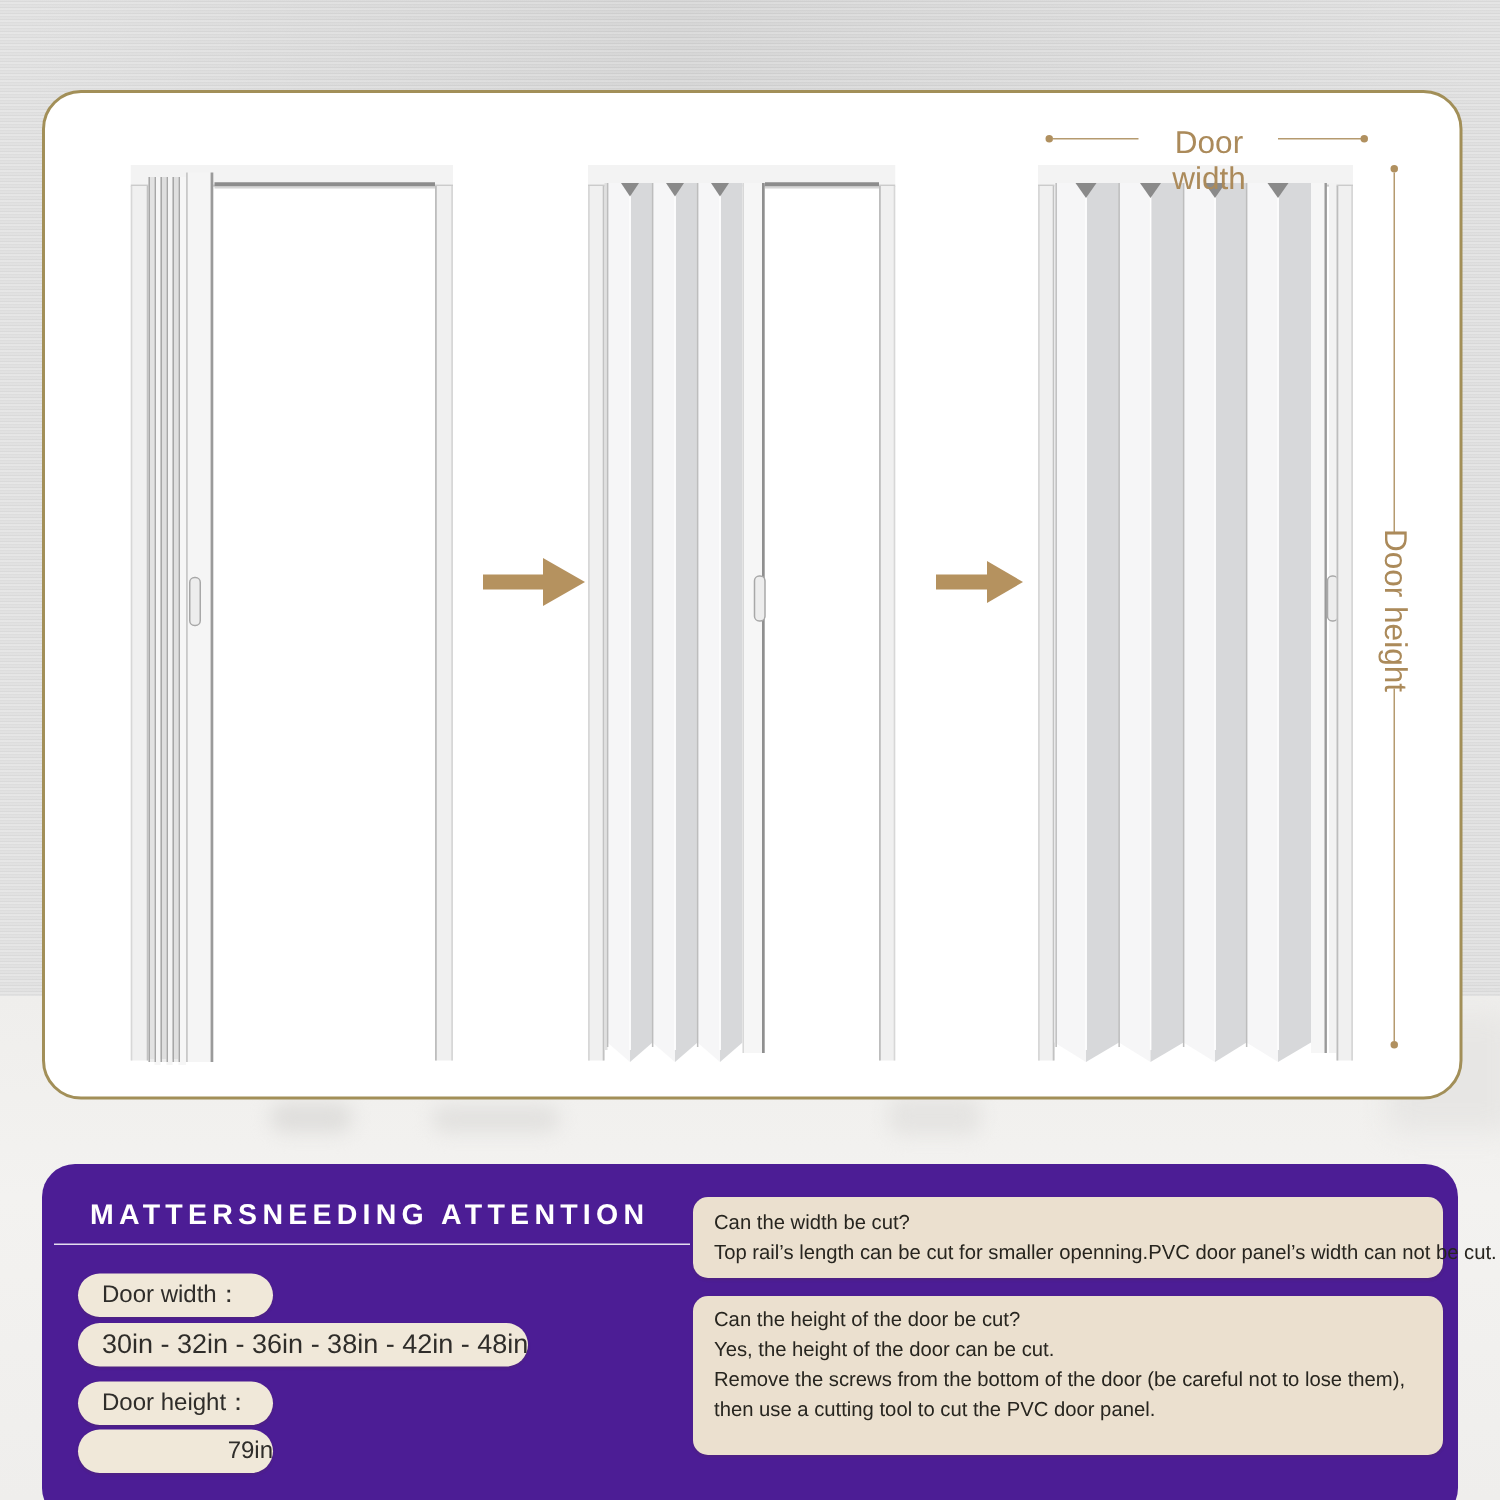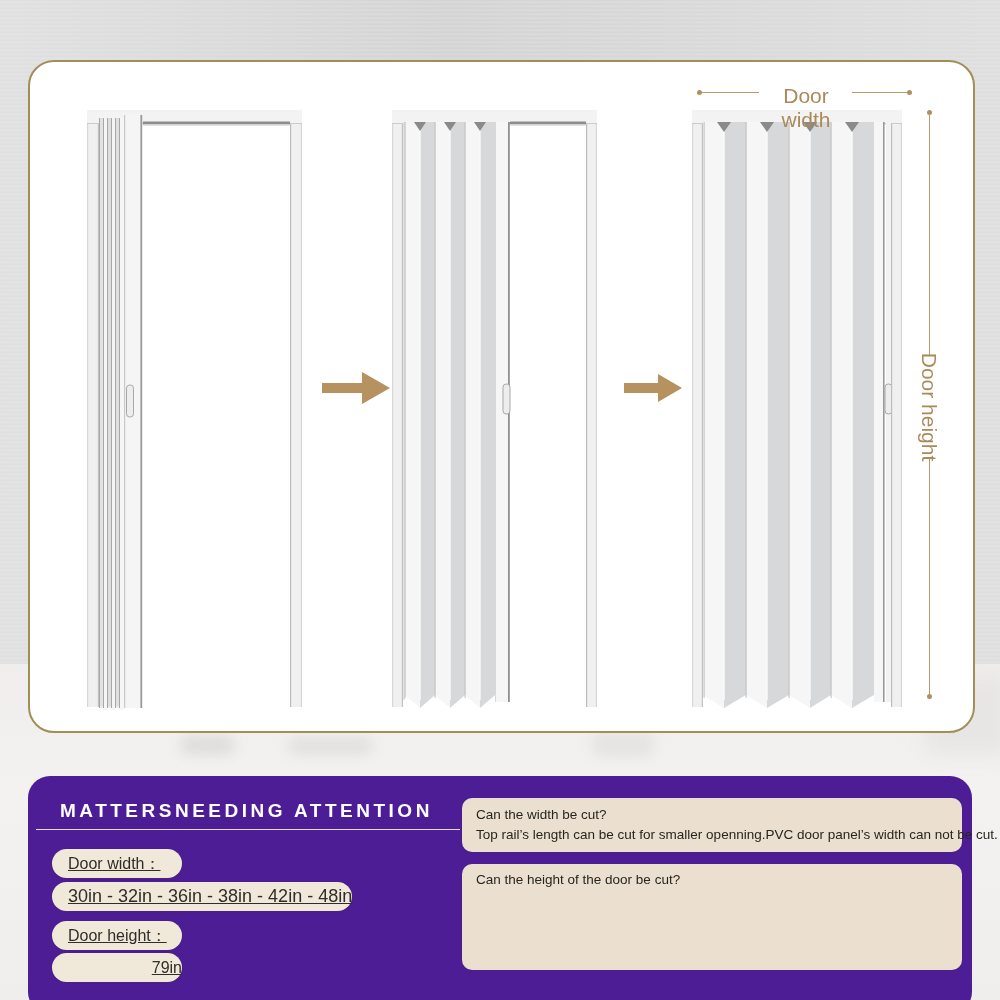--- a/index.html
+++ b/index.html
@@ -49,21 +49,20 @@
   .panel-heading {
     position:absolute; left:32px; top:24px; color:#ffffff;
     font-size:19px; font-weight:800; letter-spacing:3.5px; white-space:nowrap;
   }
   .panel-rule { position:absolute; left:8px; top:53px; width:424px; border-top:1px solid rgba(255,255,255,.85); }
 
   .pill {
     position:absolute; height:29px; border-radius:15px; background:#f0e8d9;
     color:#2f2d2a; font-size:16px; line-height:29px; padding-left:16px; white-space:nowrap;
     box-shadow:0 1px 2px rgba(90,60,20,.18);
-    text-decoration:underline;
   }
   .pill-w-label  { left:24px; top:73px;  width:130px; }
   .pill-w-values { left:24px; top:106px; width:300px; font-size:18px; }
   .pill-h-label  { left:24px; top:145px; width:130px; }
   .pill-h-value  { left:24px; top:177px; width:130px;text-align:right; }
 
   .qa-box {
     position:absolute; left:434px; width:500px; background:#ebe0cf; border-radius:10px;
     color:#27251f; font-size:13.5px; line-height:1.5; padding:7px 14px;
     box-shadow:0 1px 2px rgba(90,60,20,.15);
@@ -250,14 +249,17 @@
   <div class="pill pill-h-label">Door height：</div>
   <div class="pill pill-h-value">79in</div>
 
   <div class="qa-box qa-box1">
     <span class="qa-line">Can the width be cut?</span>
     <span class="qa-line">Top rail’s length can be cut for smaller openning.PVC door panel’s width can not be cut.</span>
   </div>
 
   <div class="qa-box qa-box2">
     <span class="qa-line">Can the height of the door be cut?</span>
+    <span class="qa-line">Yes, the height of the door can be cut.</span>
+    <span class="qa-line">Remove the screws from the bottom of the door (be careful not to lose them),</span>
+    <span class="qa-line">then use a cutting tool to cut the PVC door panel.</span>
   </div>
 </div>
 
 </body></html>

